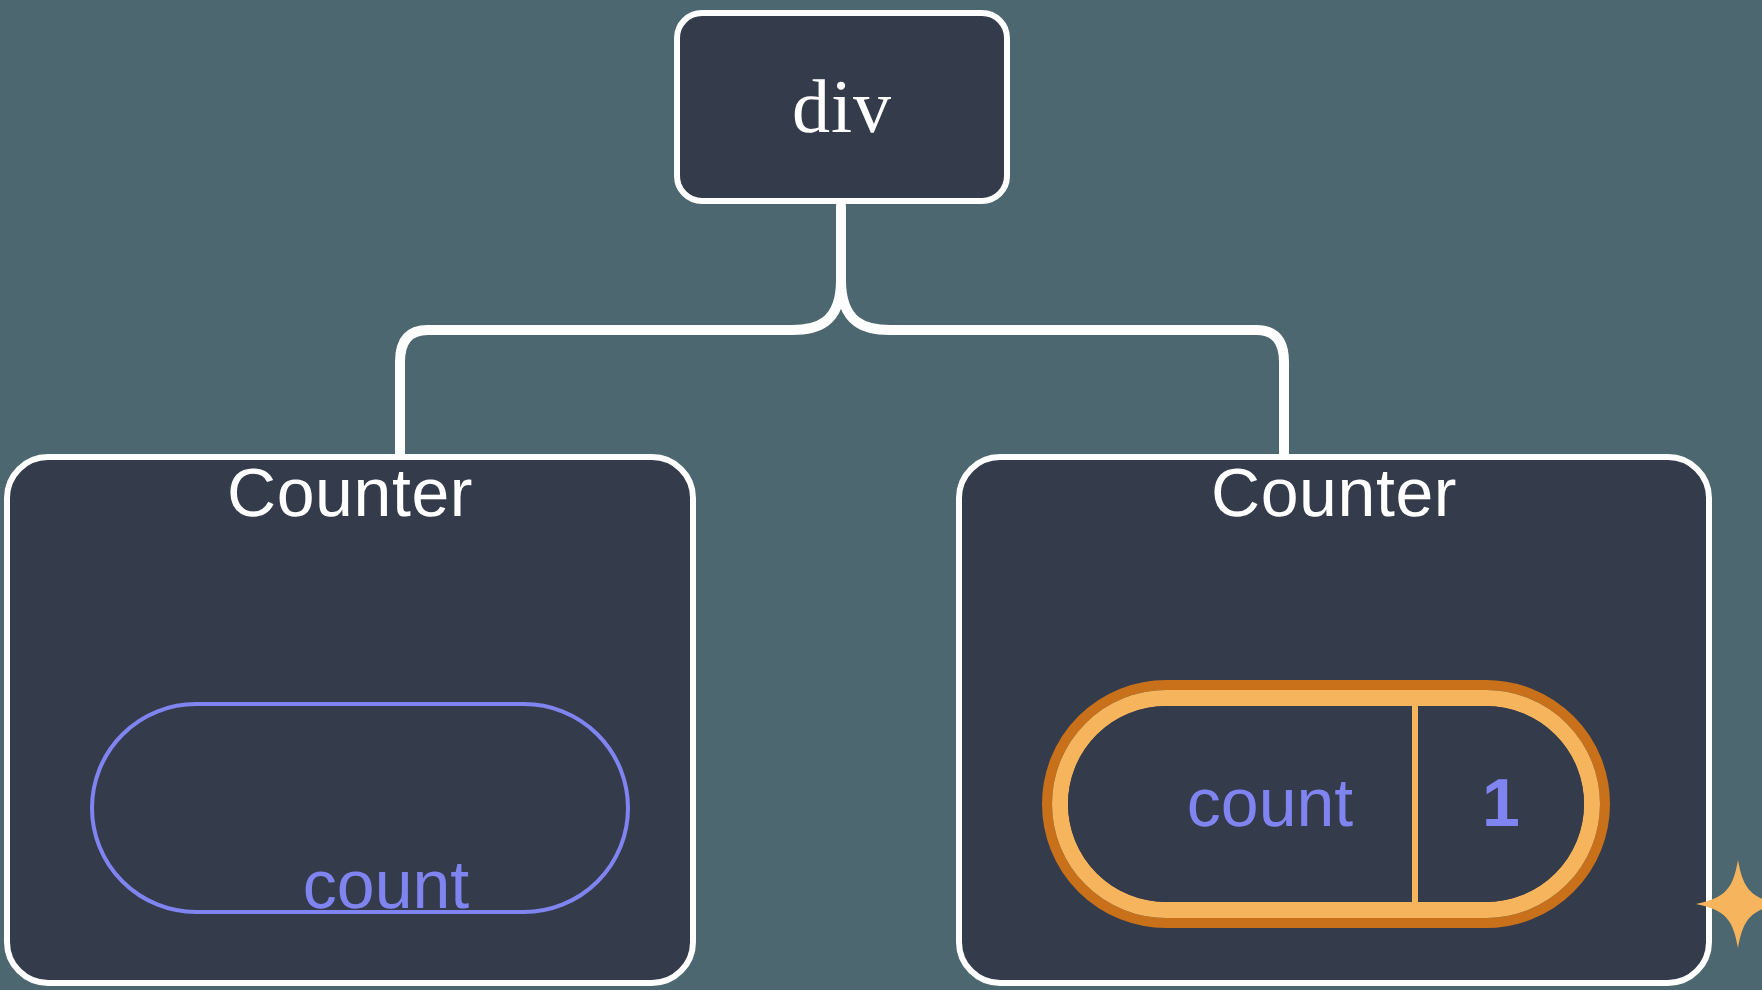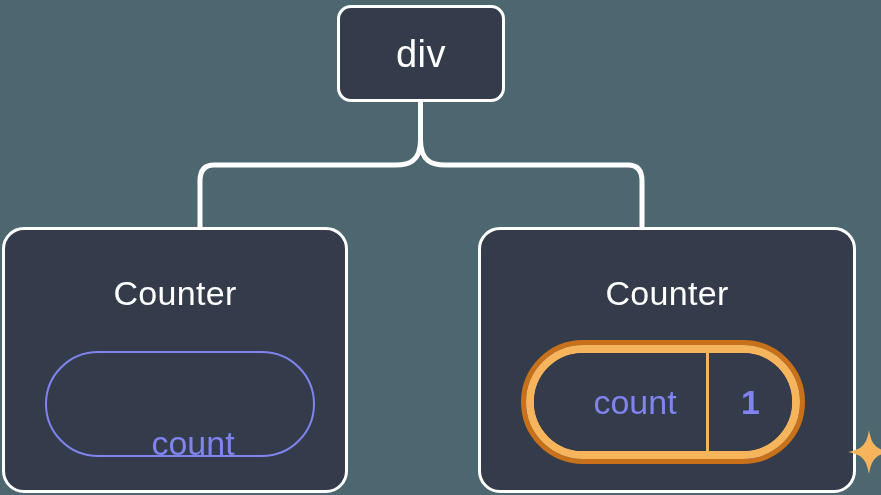--- a/index.html
+++ b/index.html
@@ -43,20 +43,21 @@
   }
 
   .node-root {
     left: 337px;
     top: 5px;
     width: 168px;
     height: 97px;
     display: flex;
     align-items: center;
     justify-content: center;
+    font-family: Liberation Serif, serif;
   }
 
   .node-root .node-title {
     color: #ffffff;
     font-size: 38px;
     font-weight: 400;
     letter-spacing: 0.5px;
     line-height: 1;
   }
 
@@ -80,21 +81,20 @@
     top: 227px;
     width: 378px;
     height: 266px;
   }
 
   .card-title {
     color: #ffffff;
     font-size: 34px;
     font-weight: 400;
     letter-spacing: 0.3px;
-    margin-top: 46px;
     line-height: 1;
   }
 
   
   .pill-wrap {
     position: absolute;
   }
 
   .pill-wrap-left {
     left: 40px;

